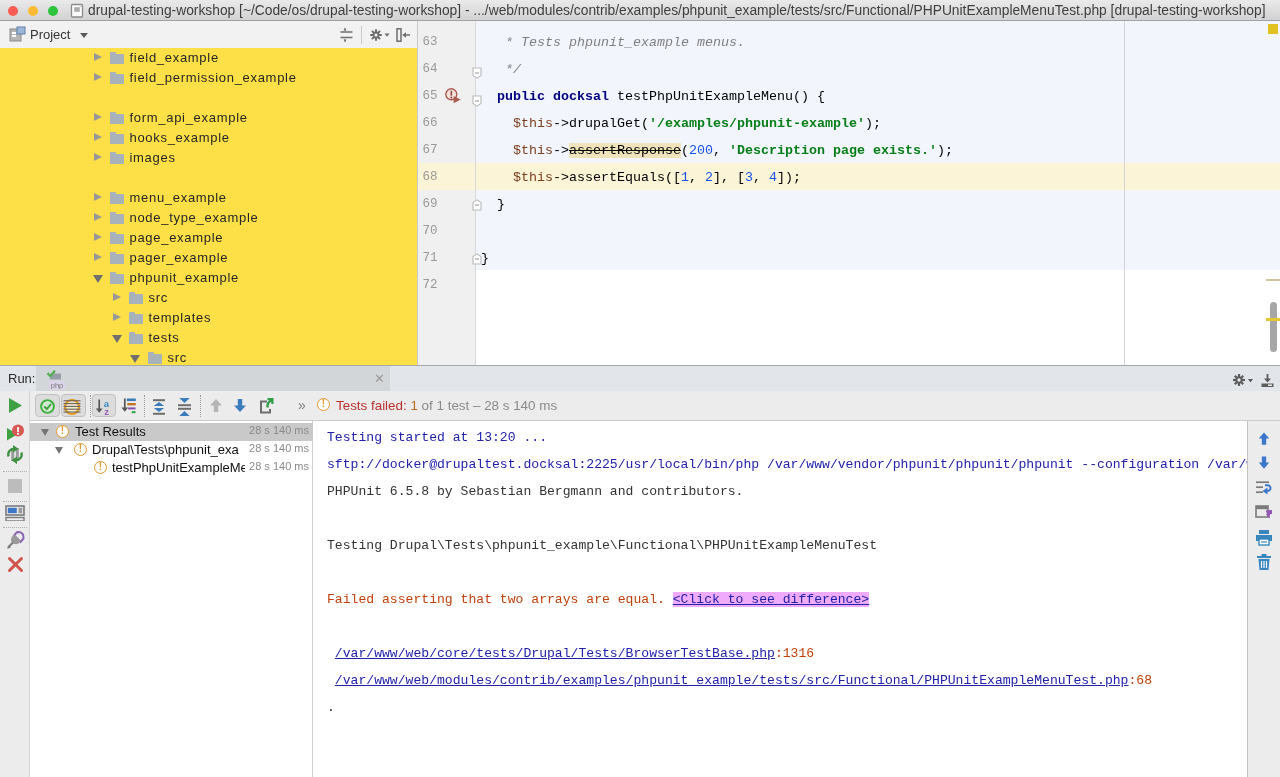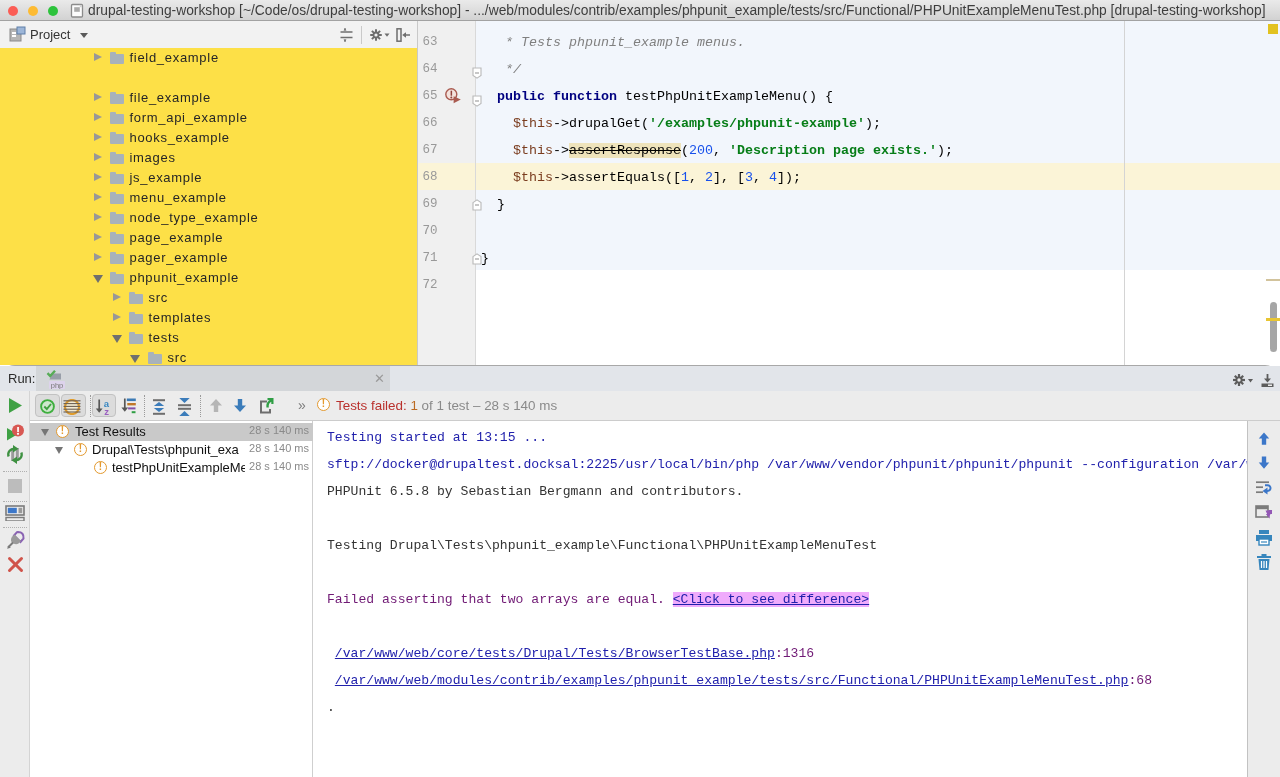--- a/index.html
+++ b/index.html
@@ -39,39 +39,39 @@
 .thisv { color:#7a3c1e; }
 .depr { background:#eee3bb; text-decoration:line-through; }
 
 
 #esq1 { position:absolute; left:850px; top:3px; width:10px; height:10px; background:#e2c220; }
 #esl1 { position:absolute; left:848px; top:258px; width:14px; height:2px; background:#d2c39c; }
 #esl2 { position:absolute; left:848px; top:297px; width:14px; height:3px; background:#e8c532; }
 #ethumb { position:absolute; left:852px; top:281px; width:7px; height:50px; background:#969696; border-radius:4px; opacity:.85; }
 
 
-#runpanel { position:absolute; left:0; top:365px; width:1280px; height:412px; border-top:1px solid #a8a8a8;border-radius:15px; }
+#runpanel { position:absolute; left:0; top:365px; width:1280px; height:412px; border-top:1px solid #a8a8a8; }
 #rheader { position:absolute; left:0; top:0; width:1280px; height:25px; background:#e2e5ea; }
 #runlabel { position:absolute; left:8px; top:5px; font-size:13px; color:#2b2b2b; }
 #rtab { position:absolute; left:36px; top:0; width:354px; height:25px; background:#d3d6d9; }
 #rtablabel { position:absolute; left:32px; top:5px; font-size:12.4px; color:#1a1a1a; white-space:nowrap; }
 #rtabx { position:absolute; left:338px; top:5px; font-size:13px; color:#9a9a9a; }
 #rtoolbar { position:absolute; left:0; top:25px; width:1280px; height:29px; background:#ececec; }
 .tbox { position:absolute; top:3px; width:24.5px; height:23px; background:#dcdcdc; border:1px solid #c2c2c2; border-radius:4px; }
 #failtext { position:absolute; left:336px; top:7px; font-size:13.4px; white-space:nowrap; }
 #rcontent { position:absolute; left:0; top:54px; width:1280px; height:358px; border-top:1px solid #cccccc; background:#fff; }
 #lrail { position:absolute; left:0; top:25px; width:30px; height:387px; background:#ececec; border-right:1px solid #d4d4d4; }
 #rtree { position:absolute; left:30px; top:55px; width:283px; height:357px; background:#fff; border-right:1px solid #cfcfcf; }
 .rrow { position:absolute; left:0; width:283px; height:18px; font-size:13px; color:#111; }
 .rtime { position:absolute; right:4px; top:2px; color:#8a8a8a; font-size:11px; }
 .alert { position:absolute; width:13px; height:13px; border:1.6px solid #e3992e; border-radius:50%; color:#e3992e; text-align:center; font-size:10px; line-height:10px; font-weight:bold; background:#fff; }
 #rconsole { position:absolute; left:314px; top:55px; width:934px; height:357px; background:#fff; border-right:1px solid #c2c2c2; overflow:hidden; }
 #ctext { position:absolute; left:13px; top:3px; font-family:"Liberation Mono",monospace; font-size:13.1px; line-height:27px; white-space:pre; color:#333; }
 .cblue { color:#2121ac; }
-.cred { color:#701a75;margin-top:28px; }
+.cred { color:#c2410c;margin-top:28px; }
 a.clink { color:#2121ac; text-decoration:underline; }
 #rrail { position:absolute; left:1248px; top:55px; width:32px; height:357px; background:#ececec; }
 </style>
 </head>
 <body>
 <div id="stage">
 
   <div id="titlebar">
     <div class="tl" style="left:8px;  background:#fb5d55;"></div>
     <div class="tl" style="left:28px; background:#fdbb33;"></div>
@@ -122,44 +122,39 @@
       <line x1="14" y1="7" x2="8" y2="7" stroke="#6e6e6e" stroke-width="1.5"></line>
       <path d="M10 4.2 L6.2 7 L10 9.8 Z" fill="#6e6e6e"></path>
     </svg>
   </div>
   <div id="ptree">
       <div class="trow" style="left:0;top:0px;width:417px">
         <div class="tri-r" style="left:94px;top:5px"></div>
         <div class="folder" style="left:110px;top:6px"></div>
         <div style="position:absolute;left:129.5px;top:0">field_example</div>
       </div>
-      <div class="trow" style="left:0;top:40px;width:417px">
-        <div class="tri-r" style="left:94px;top:5px"></div>
-        <div class="folder" style="left:110px;top:6px"></div>
-        <div style="position:absolute;left:129.5px;top:0">file_example</div>
+      <div class="trow" style="left:0;top:20px;width:417px">
+        <div class="tri-r" style="left:94px;top:5px"></div>
+        <div class="folder" style="left:110px;top:6px"></div>
+        <div style="position:absolute;left:129.5px;top:0">field_permission_example</div>
       </div>
       <div class="trow" style="left:0;top:60px;width:417px">
         <div class="tri-r" style="left:94px;top:5px"></div>
         <div class="folder" style="left:110px;top:6px"></div>
         <div style="position:absolute;left:129.5px;top:0">form_api_example</div>
       </div>
       <div class="trow" style="left:0;top:80px;width:417px">
         <div class="tri-r" style="left:94px;top:5px"></div>
         <div class="folder" style="left:110px;top:6px"></div>
         <div style="position:absolute;left:129.5px;top:0">hooks_example</div>
       </div>
       <div class="trow" style="left:0;top:100px;width:417px">
         <div class="tri-r" style="left:94px;top:5px"></div>
         <div class="folder" style="left:110px;top:6px"></div>
         <div style="position:absolute;left:129.5px;top:0">images</div>
-      </div>
-      <div class="trow" style="left:0;top:120px;width:417px">
-        <div class="tri-r" style="left:94px;top:5px"></div>
-        <div class="folder" style="left:110px;top:6px"></div>
-        <div style="position:absolute;left:129.5px;top:0">js_example</div>
       </div>
       <div class="trow" style="left:0;top:140px;width:417px">
         <div class="tri-r" style="left:94px;top:5px"></div>
         <div class="folder" style="left:110px;top:6px"></div>
         <div style="position:absolute;left:129.5px;top:0">menu_example</div>
       </div>
       <div class="trow" style="left:0;top:160px;width:417px">
         <div class="tri-r" style="left:94px;top:5px"></div>
         <div class="folder" style="left:110px;top:6px"></div>
         <div style="position:absolute;left:129.5px;top:0">node_type_example</div>
@@ -204,21 +199,21 @@
   <div id="editor">
     <div id="codebgblue"></div>
     <div id="gutter"></div>
     <div id="caretline"></div>
     <div id="foldline"></div>
     <div id="marginline"></div>
     <div id="gutnums">62<br>63<br>64<br>65<br>66<br>67<br>68<br>69<br>70<br>71<br>72</div>
     <div id="code"><span> </span>
 <span class="cmt">   * Tests phpunit_example menus.</span>
 <span class="cmt">   */</span>
-<span>  <span class="kw">public</span> <span class="kw">function</span> testPhpUnitExampleMenu() {</span>
+<span>  <span class="kw">public</span> <span class="kw">docksal</span> testPhpUnitExampleMenu() {</span>
 <span>    <span class="thisv">$this</span>-&gt;drupalGet(<span class="str">'/examples/phpunit-example'</span>);</span>
 <span>    <span class="thisv">$this</span>-&gt;<span class="depr">assertResponse</span>(<span class="num">200</span>, <span class="str">'Description page exists.'</span>);</span>
 <span>    <span class="thisv">$this</span>-&gt;assertEquals([<span class="num">1</span>, <span class="num">2</span>], [<span class="num">3</span>, <span class="num">4</span>]);</span>
 <span>  }</span>
 <span> </span>
 <span>}</span></div>
 
     <svg class="abs" style="left:27px;top:67px" width="17" height="16" viewBox="0 0 17 16">
       <circle cx="6.3" cy="6.3" r="5.5" fill="#f4e3dd" stroke="#aa5b50" stroke-width="1.4"></circle>
       <rect x="5.6" y="2.7" width="1.5" height="5" fill="#90423a"></rect>
@@ -410,21 +405,21 @@
           <div style="position:absolute;left:62px;top:1px;width:153px;overflow:hidden;white-space:nowrap">Drupal\Tests\phpunit_exa</div>
           <div class="rtime" style="top:1px">28 s 140 ms</div>
         </div>
         <div class="rrow" style="top:38px">
           <div class="alert" style="left:64px;top:2px">!</div>
           <div style="position:absolute;left:82px;top:1px;width:133px;overflow:hidden;white-space:nowrap">testPhpUnitExampleMenu</div>
           <div class="rtime" style="top:1px">28 s 140 ms</div>
         </div>
       </div>
     <div id="rconsole">
-      <div id="ctext"><span class="cblue">Testing started at 13:15 ...</span>
+      <div id="ctext"><span class="cblue">Testing started at 13:20 ...</span>
 <span class="cblue">sftp://docker@drupaltest.docksal:2225/usr/local/bin/php /var/www/vendor/phpunit/phpunit/phpunit --configuration /var/www</span>
 <span>PHPUnit 6.5.8 by Sebastian Bergmann and contributors.</span>
 
 <span>Testing Drupal\Tests\phpunit_example\Functional\PHPUnitExampleMenuTest</span>
 
 <span class="cred">Failed asserting that two arrays are equal.</span> <a class="clink" style="background:#f0abfc">&lt;Click to see difference&gt;</a>
 
 <span> <a class="clink">/var/www/web/core/tests/Drupal/Tests/BrowserTestBase.php</a><span class="cred">:1316</span></span>
 <span> <a class="clink">/var/www/web/modules/contrib/examples/phpunit_example/tests/src/Functional/PHPUnitExampleMenuTest.php</a><span class="cred">:68</span></span>
 <span>.</span></div>

